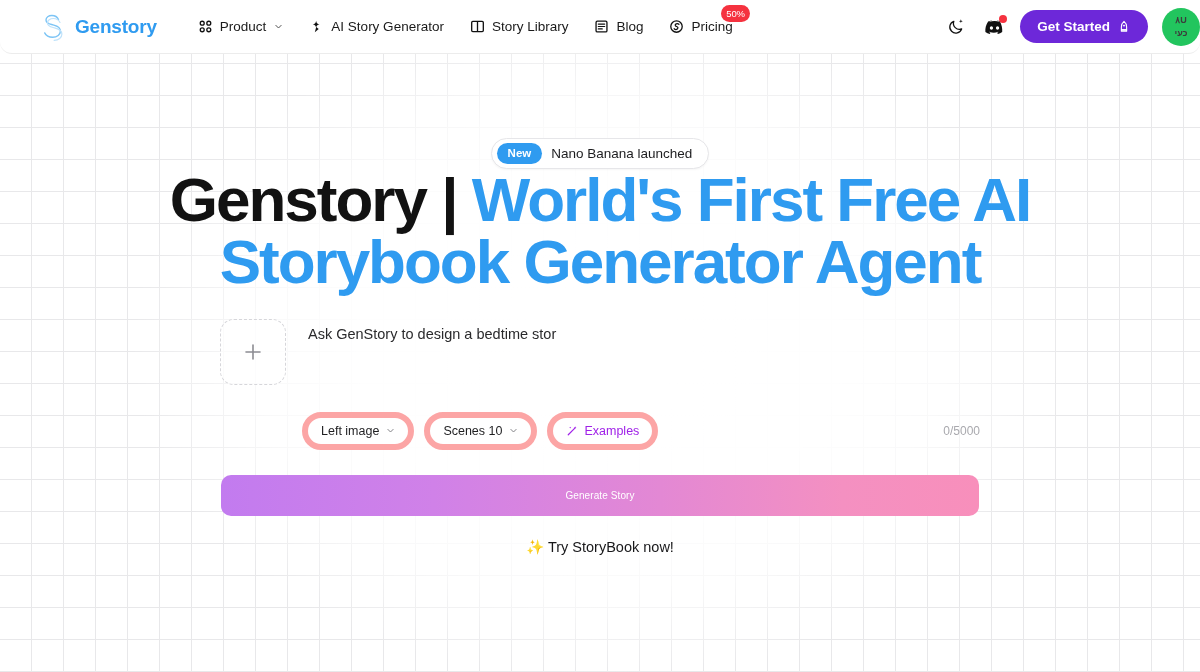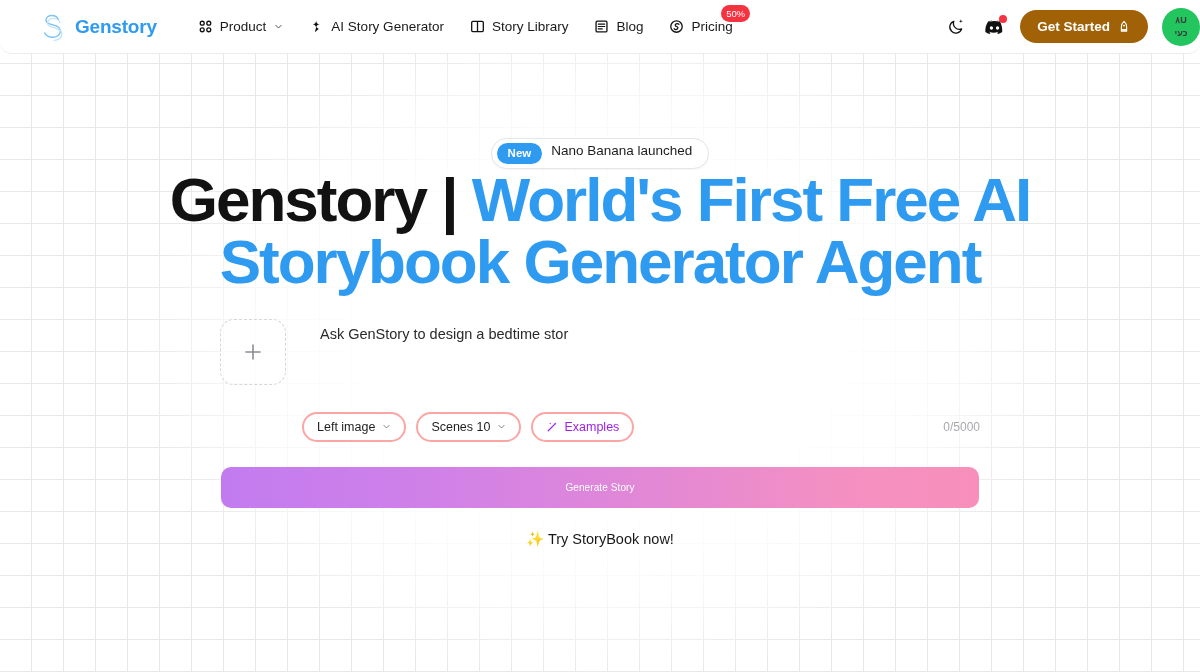--- a/index.html
+++ b/index.html
@@ -93,21 +93,21 @@
   .icon-btn svg { display: block; }
   .dot-red {
     position: absolute;
     top: 0px; right: -1px;
     width: 8px; height: 8px;
     background: #f5323f;
     border-radius: 50%;
   }
   .cta {
     display: flex; align-items: center; gap: 7px;
-    background: #a16207;
+    background: #6d28d9;
     color: #fff;
     font-size: 13.5px;
     font-weight: 600;
     padding: 9px 17px;
     border: none;
     border-radius: 999px;
     cursor: pointer;
     font-family: inherit;
     white-space: nowrap;
   }
@@ -129,21 +129,21 @@
 
   
   .hero {
     position: relative;
     z-index: 3;
     text-align: center;
     padding-top: 84px;
   }
   .pill {
     display: inline-flex;
-    align-items: flex-start;
+    align-items: center;
     gap: 9px;
     background: #fff;
     border: 1px solid #e6e6e9;
     border-radius: 999px;
     padding: 4px 16px 4px 5px;
     box-shadow: 0 1px 2px rgba(0,0,0,0.04);
     cursor: pointer;
   }
   .pill-tag {
     background: #2f9bf0;
@@ -174,21 +174,21 @@
     color: #2c2c2e;
   }
 
   
   .composer {
     position: relative;
     z-index: 3;
     width: 760px;
     margin: 26px auto 0;
   }
-  .composer-top { display: flex; gap: 34px; }
+  .composer-top { display: flex; gap: 22px; }
   .upload-box {
     width: 66px; height: 66px;
     border: 1.5px dashed #d6d6da;
     border-radius: 14px;
     display: flex; align-items: center; justify-content: center;
     flex: none;
     cursor: pointer;
     background: rgba(255,255,255,0.6);
   }
   .prompt-input {
@@ -211,21 +211,21 @@
     align-items: center;
     gap: 10px;
     margin-top: 27px;
     padding-left: 82px;
   }
   .chip {
     display: inline-flex;
     align-items: center;
     gap: 6px;
     background: #fff;
-    border: 2px solid #fca5a5;
+    border: 6px solid #fca5a5;
     border-radius: 999px;
     padding: 6px 13px;
     font-size: 12.5px;
     color: #1f1f21;
     cursor: pointer;
     font-family: inherit;
     white-space: nowrap;
   }
   .chip.accent-purple { color: #a022e8; }
   .counter {

